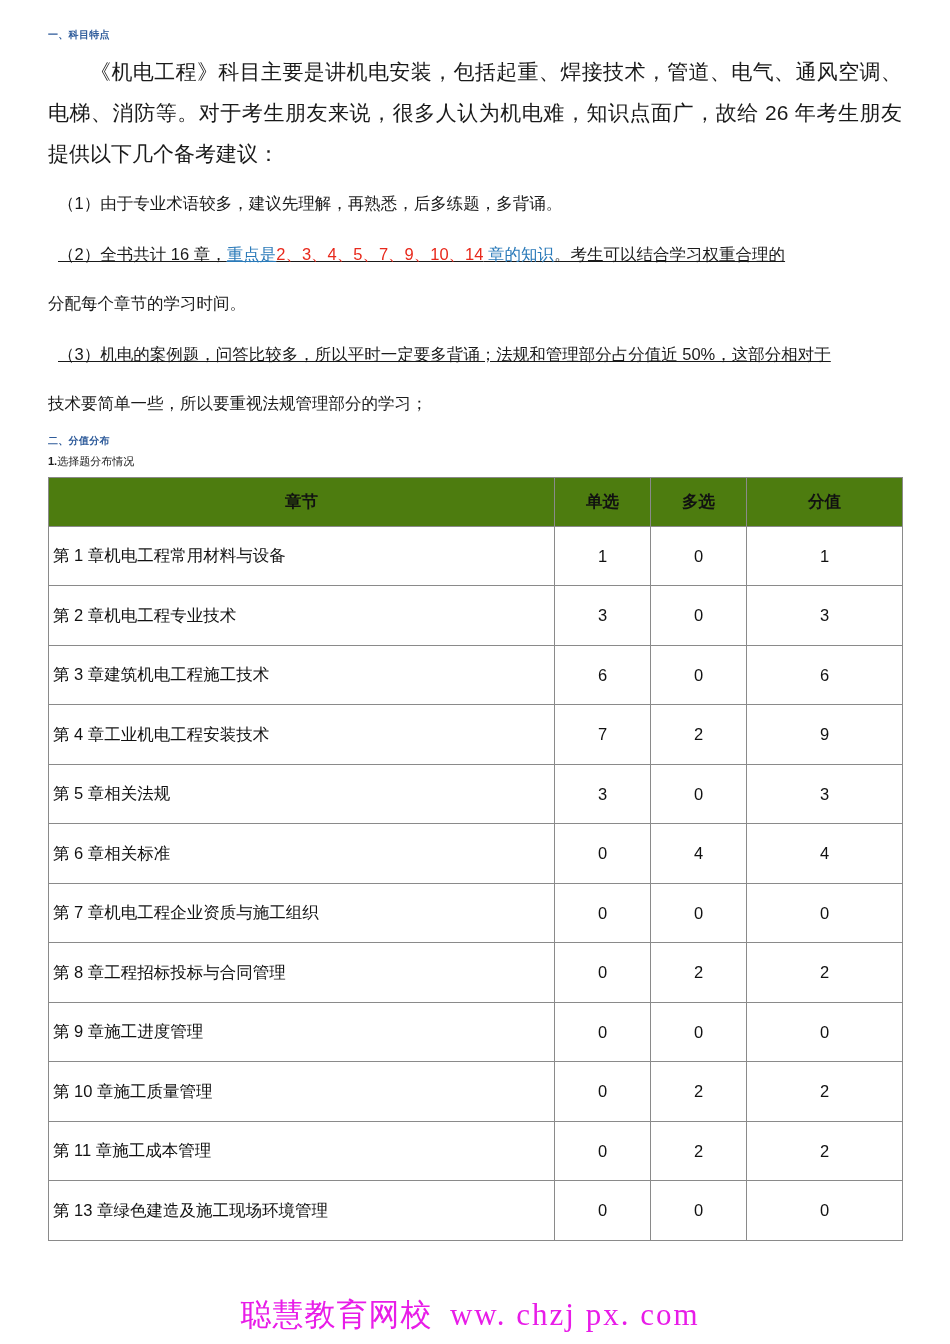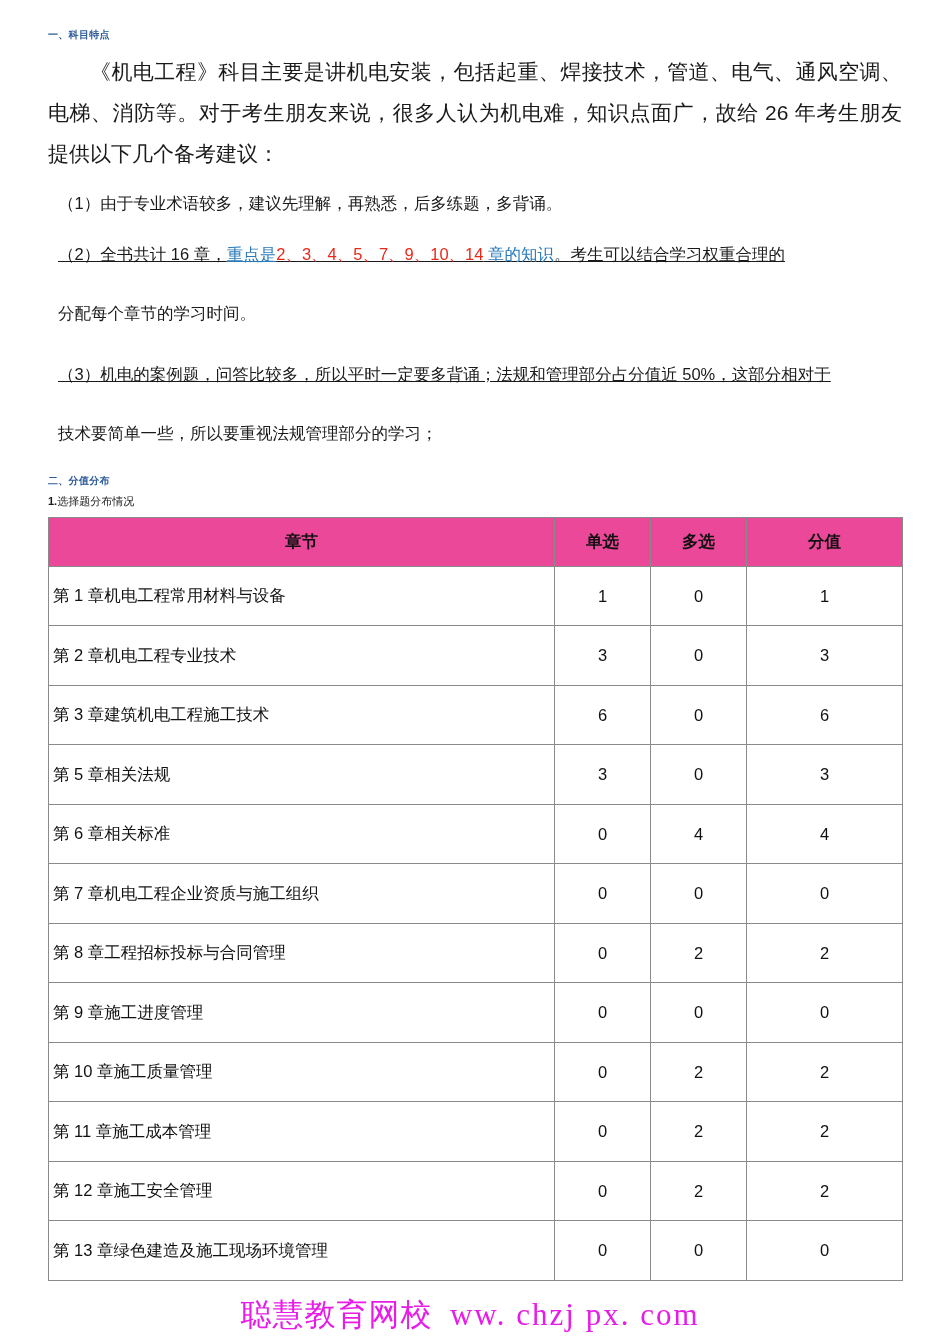--- a/index.html
+++ b/index.html
@@ -56,21 +56,21 @@
     line-height: 2.0;
     margin: 0;
     color: #1a1a1a;
     padding-left: 10px;
   }
   .pad-top-12 { padding-top: 12px; }
   .pad-top-18 { padding-top: 18px; text-decoration: underline; }
   .cont-line {
     font-size: 16.5px;
     line-height: 2.0;
-    margin: 10px;
+    margin: 0;
     color: #1a1a1a;
     padding-top: 16px;
   }
   .hl-blue {
     color: #2a7ab9;
     text-decoration: underline;
   }
   .hl-blue-plain {
     color: #2a7ab9;
   }
@@ -91,21 +91,21 @@
     table-layout: fixed;
   }
   table.score-table th,
   table.score-table td {
     border: 1px solid #8a8a8a;
     font-weight: normal;
     font-size: 16.5px;
     color: #111111;
   }
   table.score-table thead th {
-    background: #ec4899;
+    background: #4d7c0f;
     font-weight: bold;
     height: 46px;
     text-align: center;
     font-size: 16.5px;
   }
   table.score-table tbody td {
     height: 50.5px;
     padding: 4px;
   }
   td.chapter-cell {
@@ -188,20 +188,26 @@
           <td class="num-cell">0</td>
           <td class="num-cell">3</td>
         </tr>
         <tr>
           <td class="chapter-cell">第 3 章建筑机电工程施工技术</td>
           <td class="num-cell">6</td>
           <td class="num-cell">0</td>
           <td class="num-cell">6</td>
         </tr>
         <tr>
+          <td class="chapter-cell">第 4 章工业机电工程安装技术</td>
+          <td class="num-cell">7</td>
+          <td class="num-cell">2</td>
+          <td class="num-cell">9</td>
+        </tr>
+        <tr>
           <td class="chapter-cell">第 5 章相关法规</td>
           <td class="num-cell">3</td>
           <td class="num-cell">0</td>
           <td class="num-cell">3</td>
         </tr>
         <tr>
           <td class="chapter-cell">第 6 章相关标准</td>
           <td class="num-cell">0</td>
           <td class="num-cell">4</td>
           <td class="num-cell">4</td>
@@ -230,26 +236,20 @@
           <td class="num-cell">2</td>
           <td class="num-cell">2</td>
         </tr>
         <tr>
           <td class="chapter-cell">第 11 章施工成本管理</td>
           <td class="num-cell">0</td>
           <td class="num-cell">2</td>
           <td class="num-cell">2</td>
         </tr>
         <tr>
-          <td class="chapter-cell">第 12 章施工安全管理</td>
-          <td class="num-cell">0</td>
-          <td class="num-cell">2</td>
-          <td class="num-cell">2</td>
-        </tr>
-        <tr>
           <td class="chapter-cell">第 13 章绿色建造及施工现场环境管理</td>
           <td class="num-cell">0</td>
           <td class="num-cell">0</td>
           <td class="num-cell">0</td>
         </tr>
       </tbody>
   </table>
 
   <div class="watermark"><span>聪慧教育网校</span>  <span class="wm-url">ww. chzj px. com</span></div>
 

